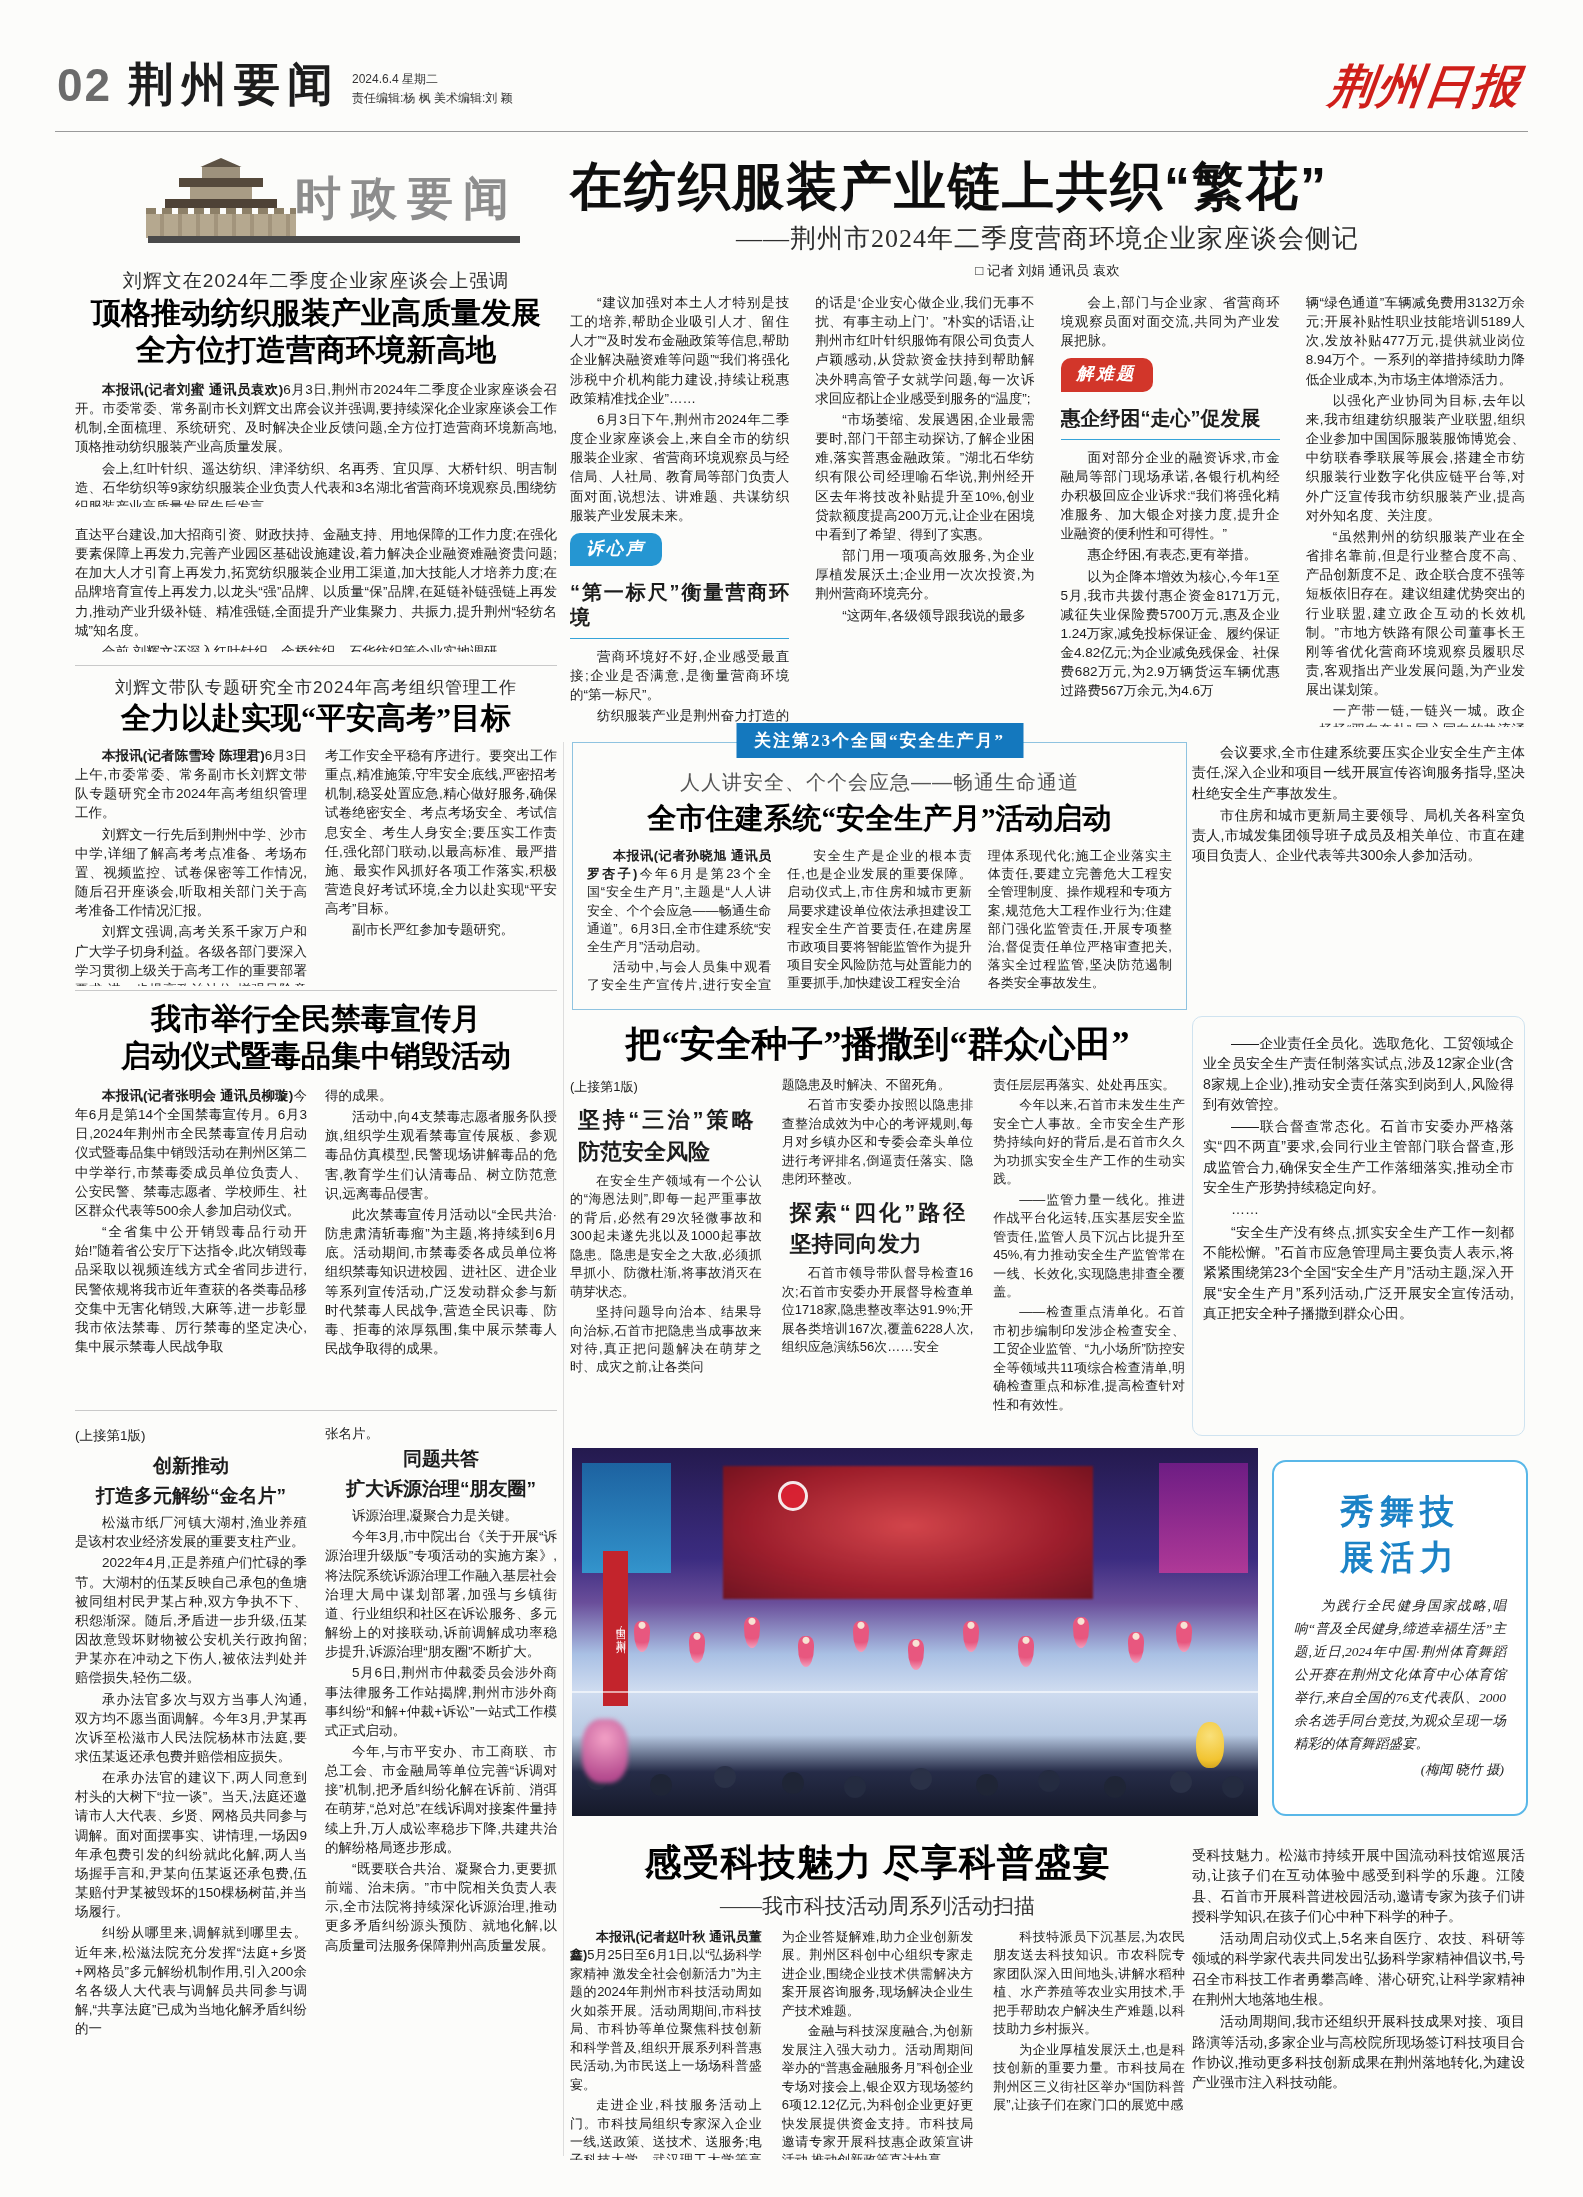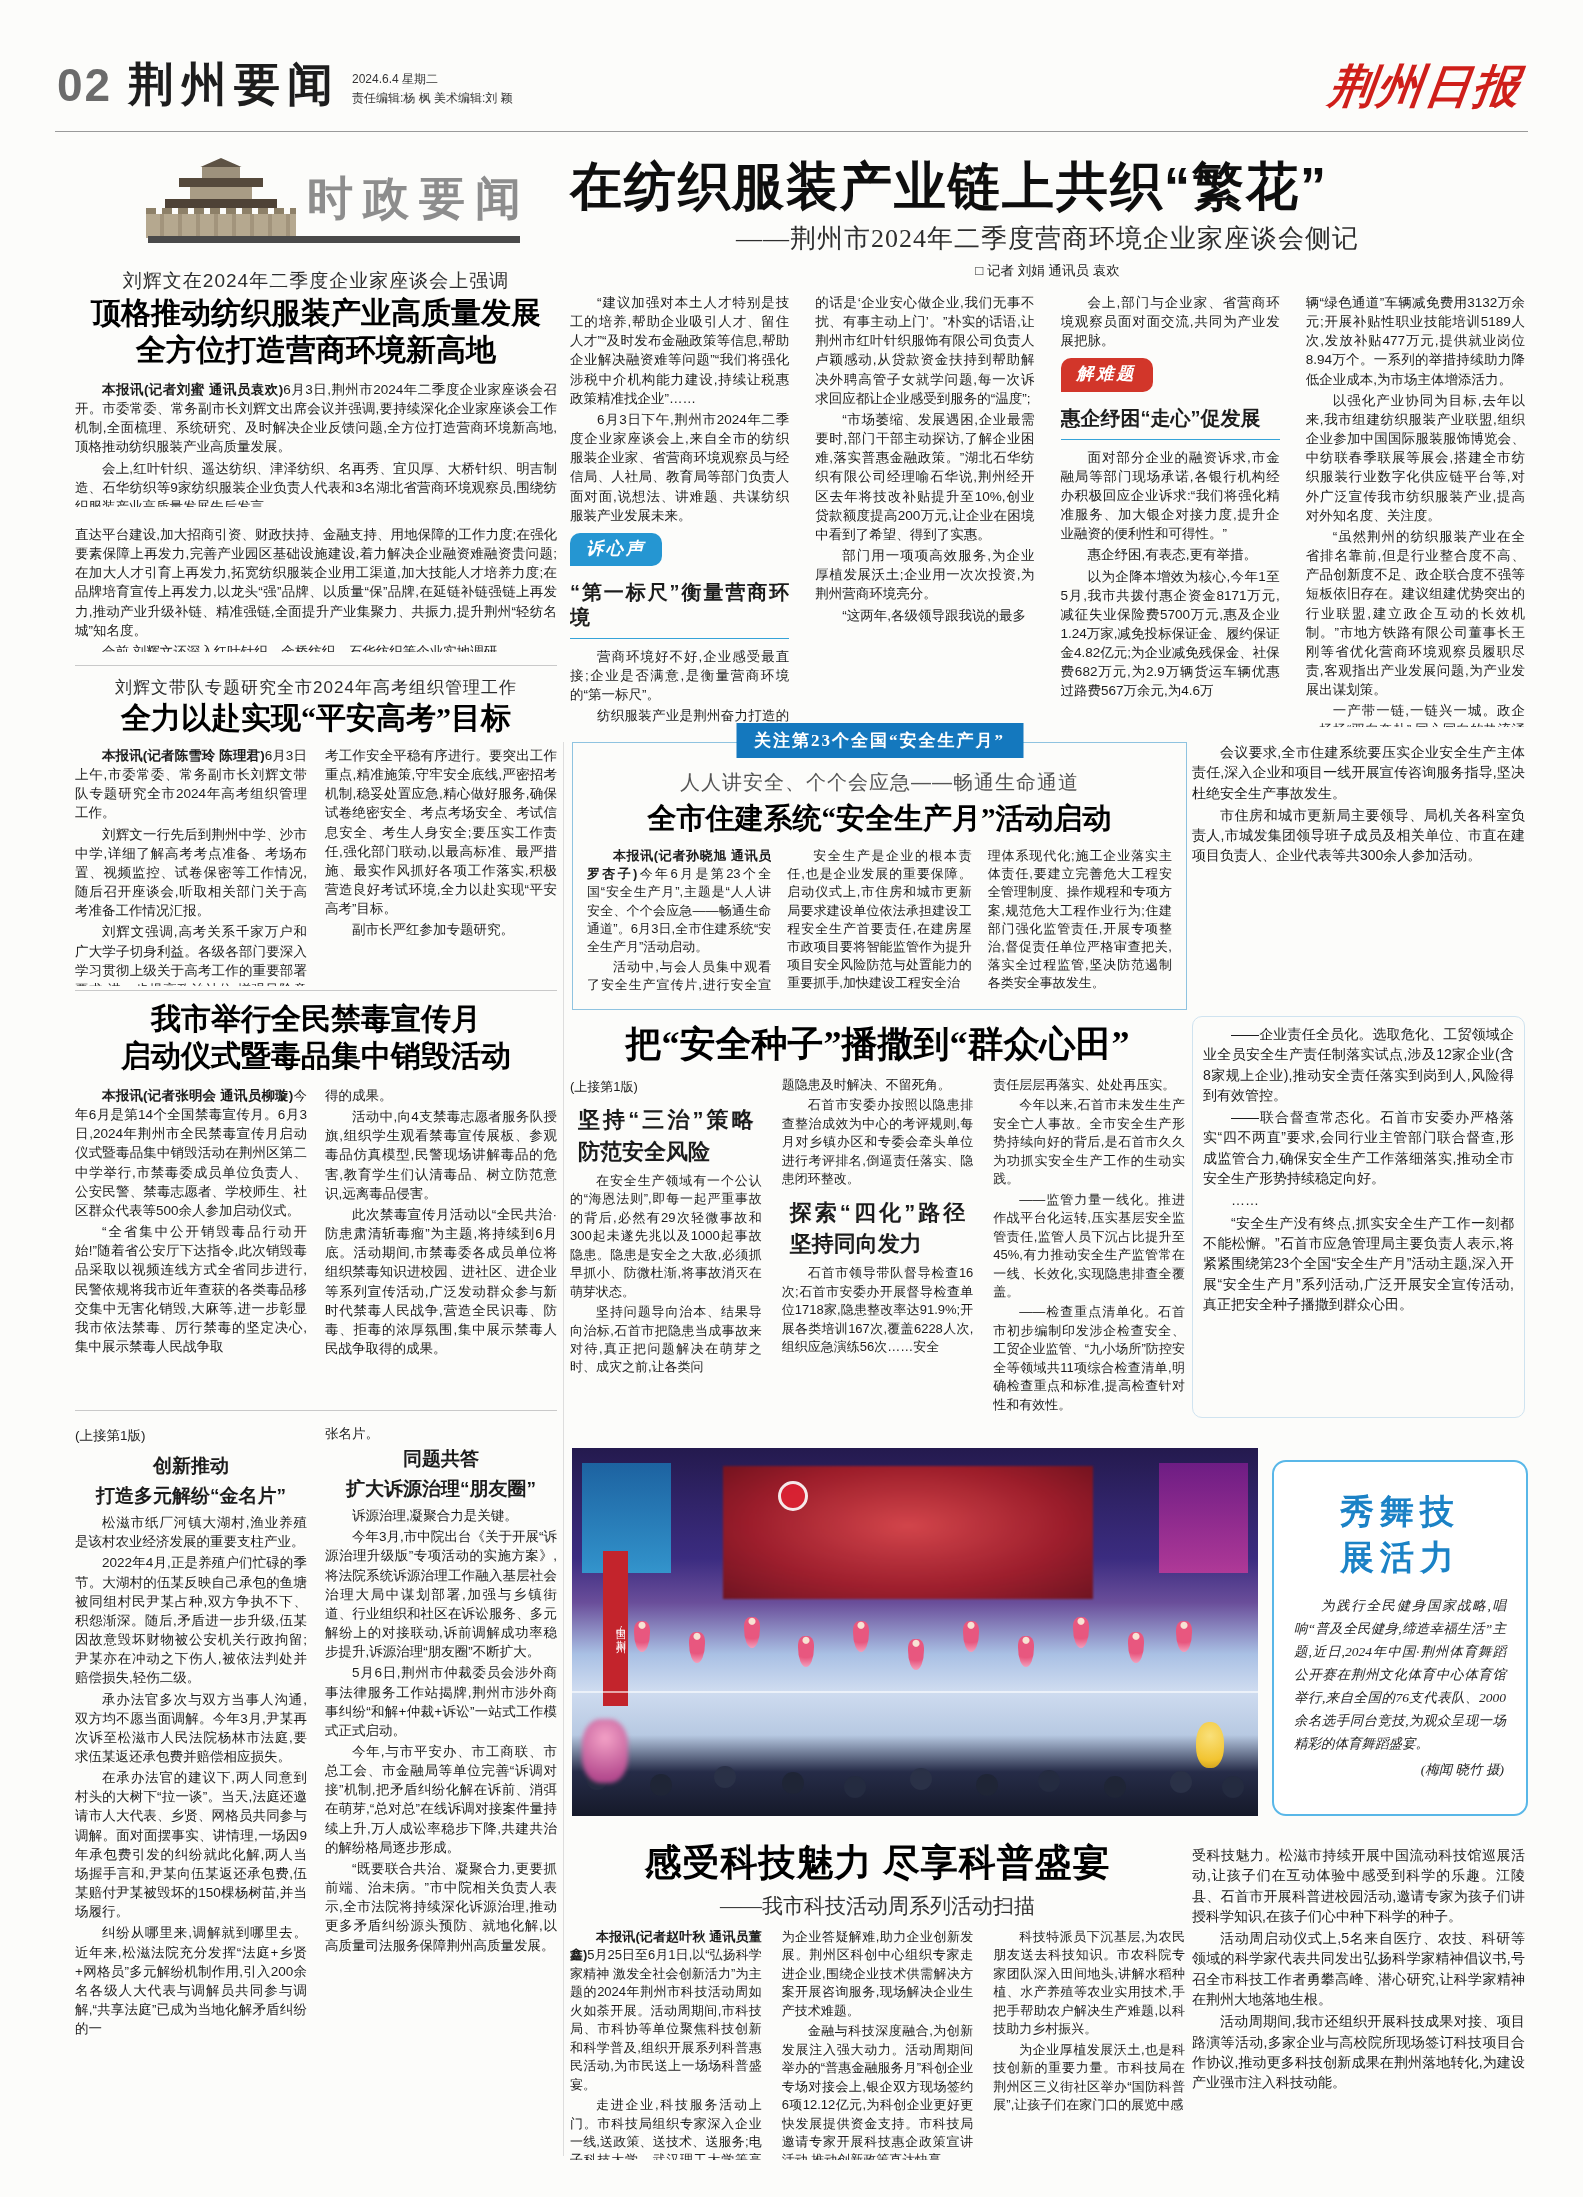--- a/index.html
+++ b/index.html
@@ -19,21 +19,21 @@
   .tower{position:absolute;left:86px;top:8px;width:150px;height:78px;}
   .tower div{margin:0 auto;}
   .t-roof1{width:54px;height:9px;background:#5d5244;border-radius:2px 2px 0 0;clip-path:polygon(12% 100%,50% 0,88% 100%,100% 100%,0 100%);}
   .t-body1{width:38px;height:11px;background:#9d917c;}
   .t-roof2{width:84px;height:9px;background:#55493c;}
   .t-body2{width:62px;height:12px;background:#a99c85;}
   .t-roof3{width:112px;height:9px;background:#4e4236;}
   .t-wall{width:150px;height:24px;background:#b5a88f;
           background-image:repeating-linear-gradient(90deg,#b5a88f 0 14px,#a2947c 14px 18px);}
   .t-cren{width:150px;height:6px;background:repeating-linear-gradient(90deg,#8d8068 0 10px,transparent 10px 16px);}
-  .bannertitle{position:absolute;left:247px;top:18px;font-size:46px;font-weight:900;color:#8d8d8d;letter-spacing:10px;white-space:nowrap;}
+  .bannertitle{position:absolute;left:235px;top:18px;font-size:46px;font-weight:900;color:#8d8d8d;letter-spacing:10px;white-space:nowrap;}
   .bannerbar{position:absolute;left:88px;top:86px;width:372px;height:7px;background:#4a4a4a;}
   
   .eyebrow{font-size:19px;color:#2e2e2e;text-align:center;letter-spacing:1px;}
   .lt-title{font-size:30px;line-height:37px;font-weight:900;text-align:center;color:#000;}
   .cols{display:flex;gap:18px;overflow:hidden;}
   .col{flex:1;overflow:hidden;font-size:13.5px;line-height:1.42;text-align:justify;}
   .b-p,.b-lead{text-indent:2em;margin:0 0 2px;}
   .b-pc{text-indent:0;margin:0 0 2px;}
   .b-lead b{font-weight:700;}
   .b-sub{font-weight:900;font-size:20px;line-height:1.25;text-indent:0;border-bottom:1px solid #35a3d8;
@@ -60,21 +60,21 @@
                 font-weight:700;font-size:17px;padding:6px 18px;letter-spacing:2px;white-space:nowrap;}
   .safety-kicker{position:absolute;left:0;top:26px;width:100%;text-align:center;font-size:20px;color:#555;letter-spacing:1px;}
   .safety-title{position:absolute;left:0;top:56px;width:100%;text-align:center;font-size:29px;font-weight:900;color:#000;}
   .safety-cols{position:absolute;left:14px;top:104px;width:585px;height:150px;gap:16px;}
   .safety-cols .col{font-size:13px;line-height:1.4;}
   .rcol{position:absolute;left:1192px;width:333px;overflow:hidden;font-size:14px;line-height:1.45;text-align:justify;}
   
   .seed-title{left:570px;top:1020px;width:615px;text-align:center;font-size:36px;font-weight:900;color:#000;}
   .seed-cols{left:570px;top:1076px;width:615px;height:352px;gap:20px;}
   .seed-cols .col{font-size:13px;line-height:1.42;}
-  .seed-r{top:1016px;height:386px;border:1px solid #cfe3f0;border-radius:10px;padding:7px 10px;width:311px;}
+  .seed-r{top:1016px;height:386px;border:1px solid #cfe3f0;border-radius:10px;padding:16px 10px;width:311px;}
   
   .photo{left:572px;top:1448px;width:686px;height:368px;overflow:hidden;background:
      linear-gradient(180deg,#241a4e 0%,#31246a 16%,#3b2c80 30%,#6a4e9a 42%,#a9c0e4 56%,#cfdcf0 66%,#b7c9e2 78%,#262c48 88%,#151929 100%);}
   .ph-redscreen{position:absolute;left:22%;top:5%;width:54%;height:36%;
      background:radial-gradient(ellipse at 50% 45%,#e04848 0%,#a51d26 60%,#701018 100%);opacity:.92;filter:blur(1px);}
   .ph-side{position:absolute;top:4%;width:13%;height:30%;opacity:.85;
      background:linear-gradient(180deg,#1b6fae,#30a5d8);}
   .ph-side.l{left:1.5%;} .ph-side.r{right:1.5%;background:linear-gradient(180deg,#7a1d8c,#c23a9a);}
   .ph-banner{position:absolute;left:4.5%;top:28%;width:3.6%;height:42%;background:#c3242c;
      color:#fff;writing-mode:vertical-rl;text-align:center;font-size:10px;letter-spacing:3px;}

